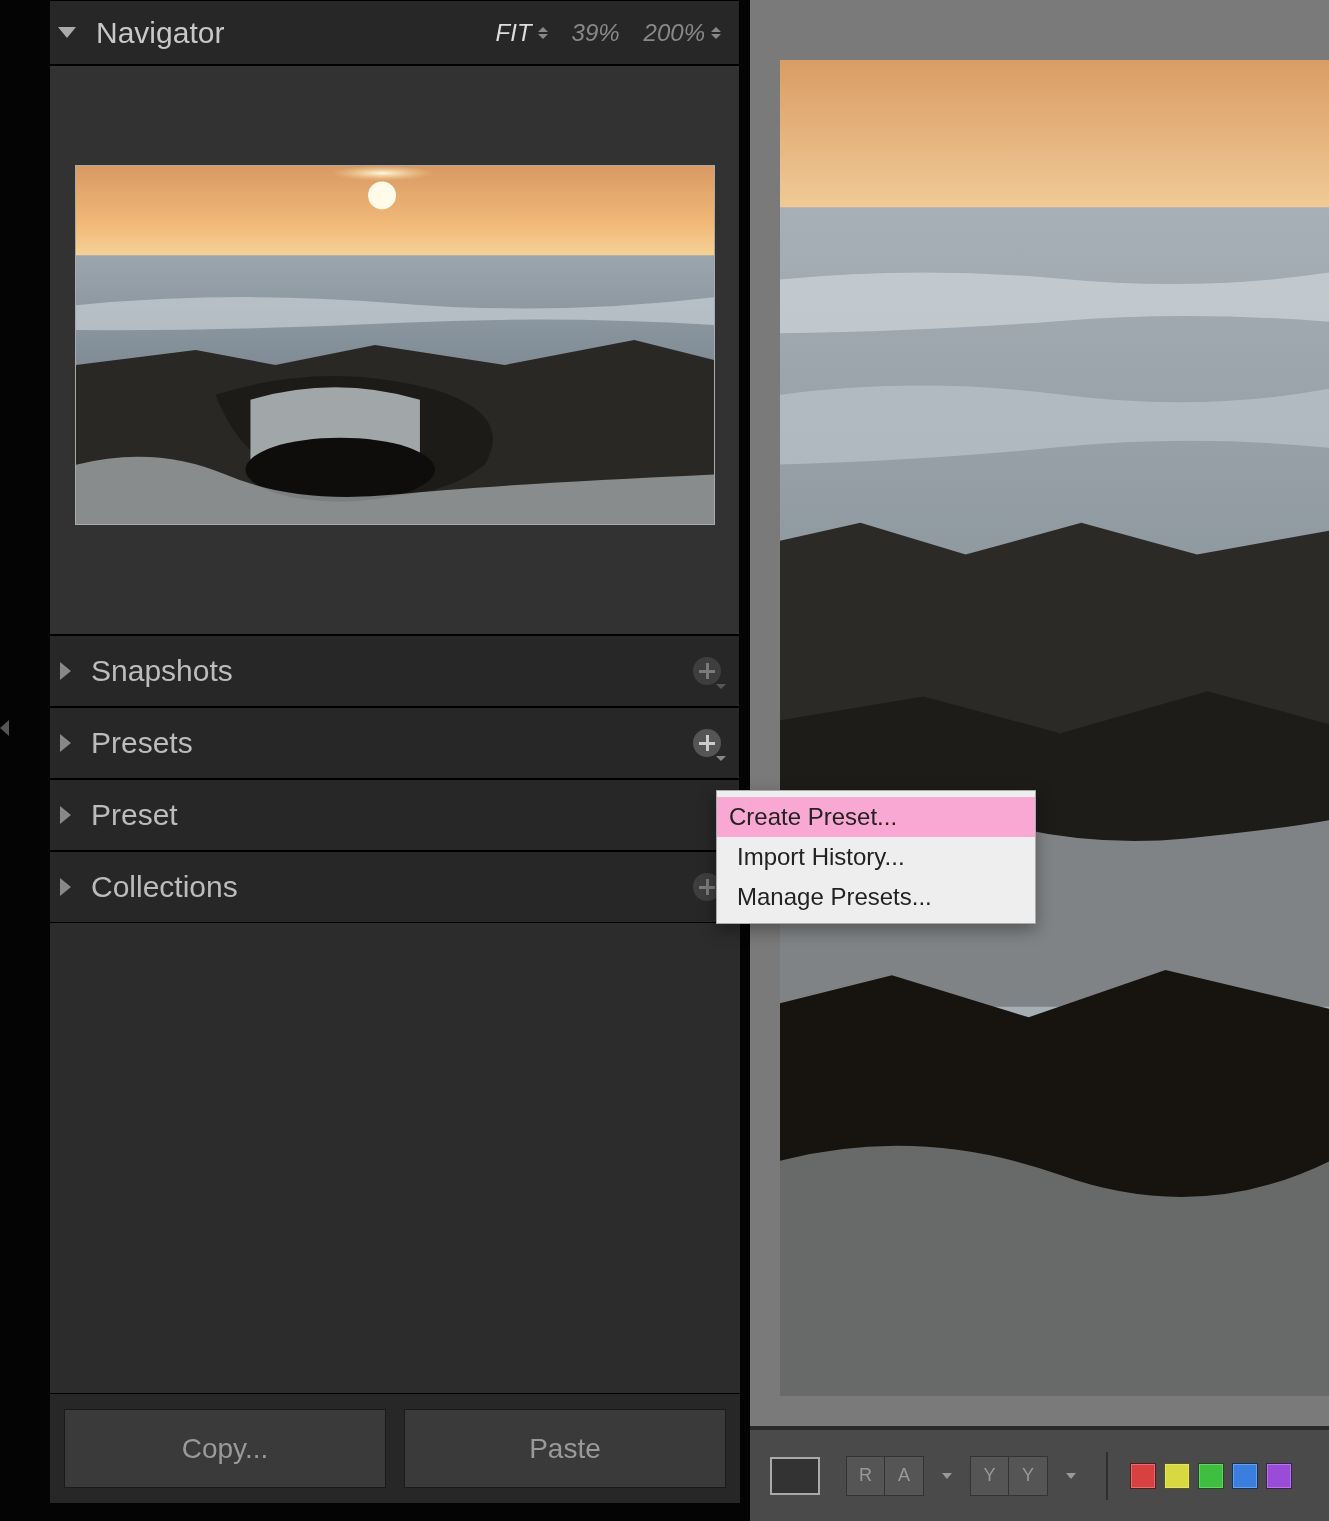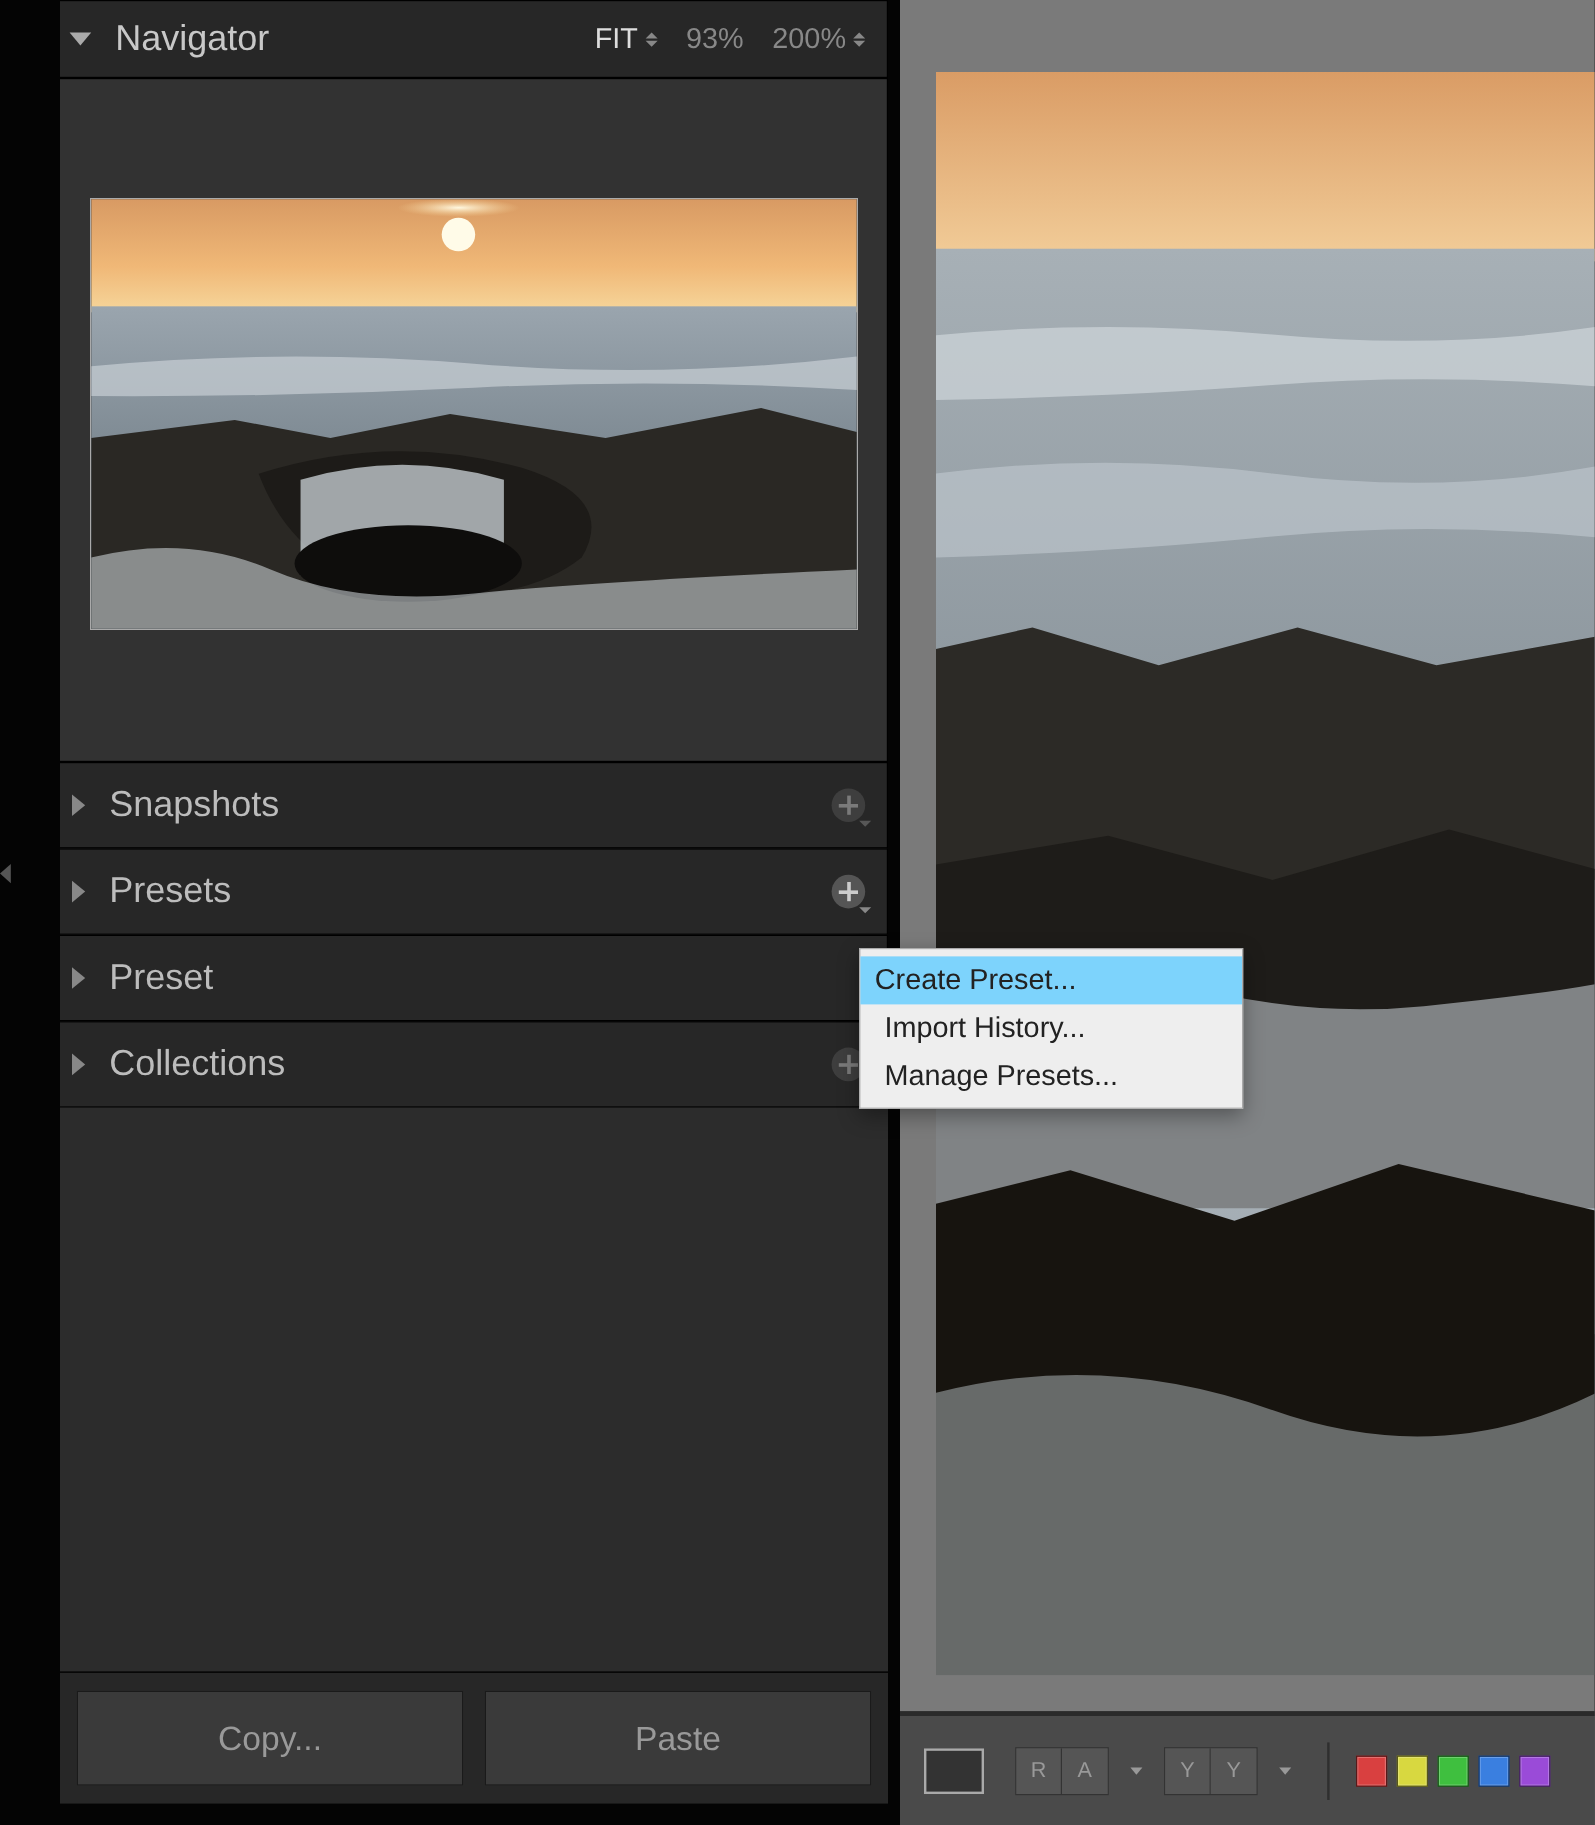--- a/index.html
+++ b/index.html
@@ -48,20 +48,21 @@
   font-size: 30px;
   font-weight: 300;
   flex: 1;
 }
 .zoom-controls {
   display: flex;
   align-items: center;
   gap: 24px;
   color: #888;
   font-size: 24px;
+  font-style: italic;
 }
 .zoom-item { display: flex; align-items: center; gap: 6px; cursor: pointer; }
 .zoom-item.fit { color: #ddd; font-weight: 500; }
 .updown {
   width: 10px;
   display: inline-flex;
   flex-direction: column;
   gap: 2px;
   align-items: center;
 }
@@ -235,21 +236,21 @@
 }
 .menu-item {
   height: 40px;
   display:flex;
   align-items:center;
   padding: 0 20px;
   font-size: 24px;
   color: #222;
   cursor: pointer;
 }
-.menu-item.highlight { background: #7dd3fc; padding-left: 12px; }
+.menu-item.highlight { background: #f9a8d4; padding-left: 12px; }
 .left-expand {
   position: absolute;
   left: 0px;
   top: 720px;
   width: 14px;
   height: 20px;
 }
 .left-expand div{
   width:0;height:0;
   border-top:8px solid transparent;
@@ -268,21 +269,21 @@
       <div class="nav-title">Navigator</div>
       <div class="zoom-controls">
         <div class="zoom-item fit">
           <span>FIT</span>
           <span class="updown">
               <span class="u"></span>
               <span class="d"></span>
             </span>
         </div>
         <div class="zoom-item">
-          <span>93%</span>
+          <span>39%</span>
         </div>
         <div class="zoom-item">
           <span>200%</span>
           <span class="updown">
               <span class="u"></span>
               <span class="d"></span>
             </span>
         </div>
       </div>
     </div>

